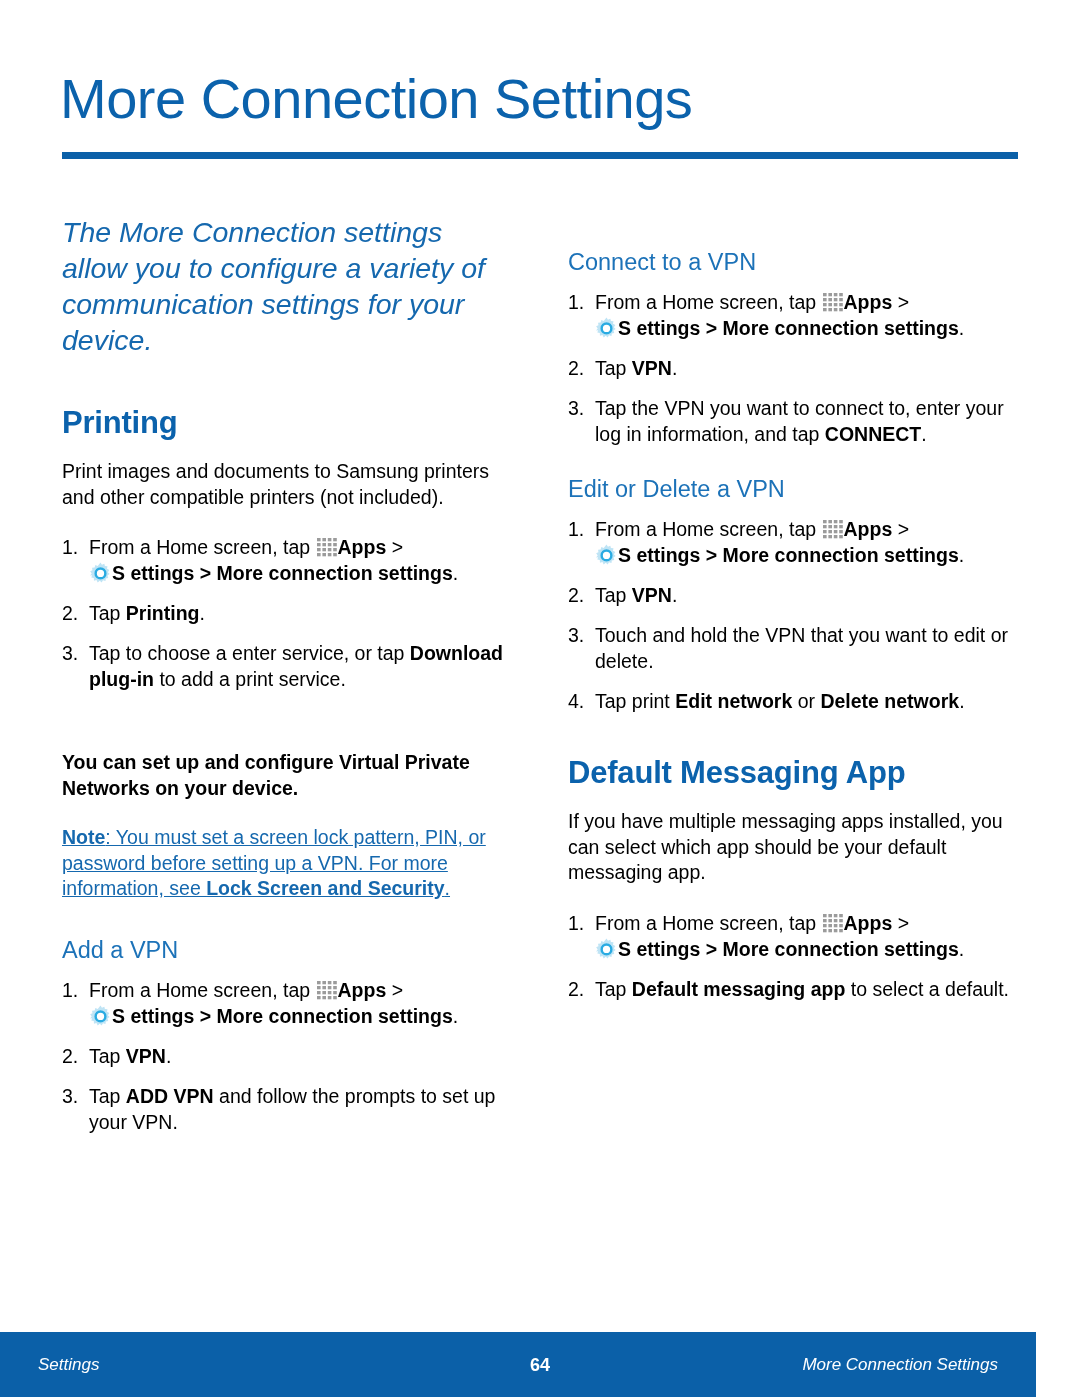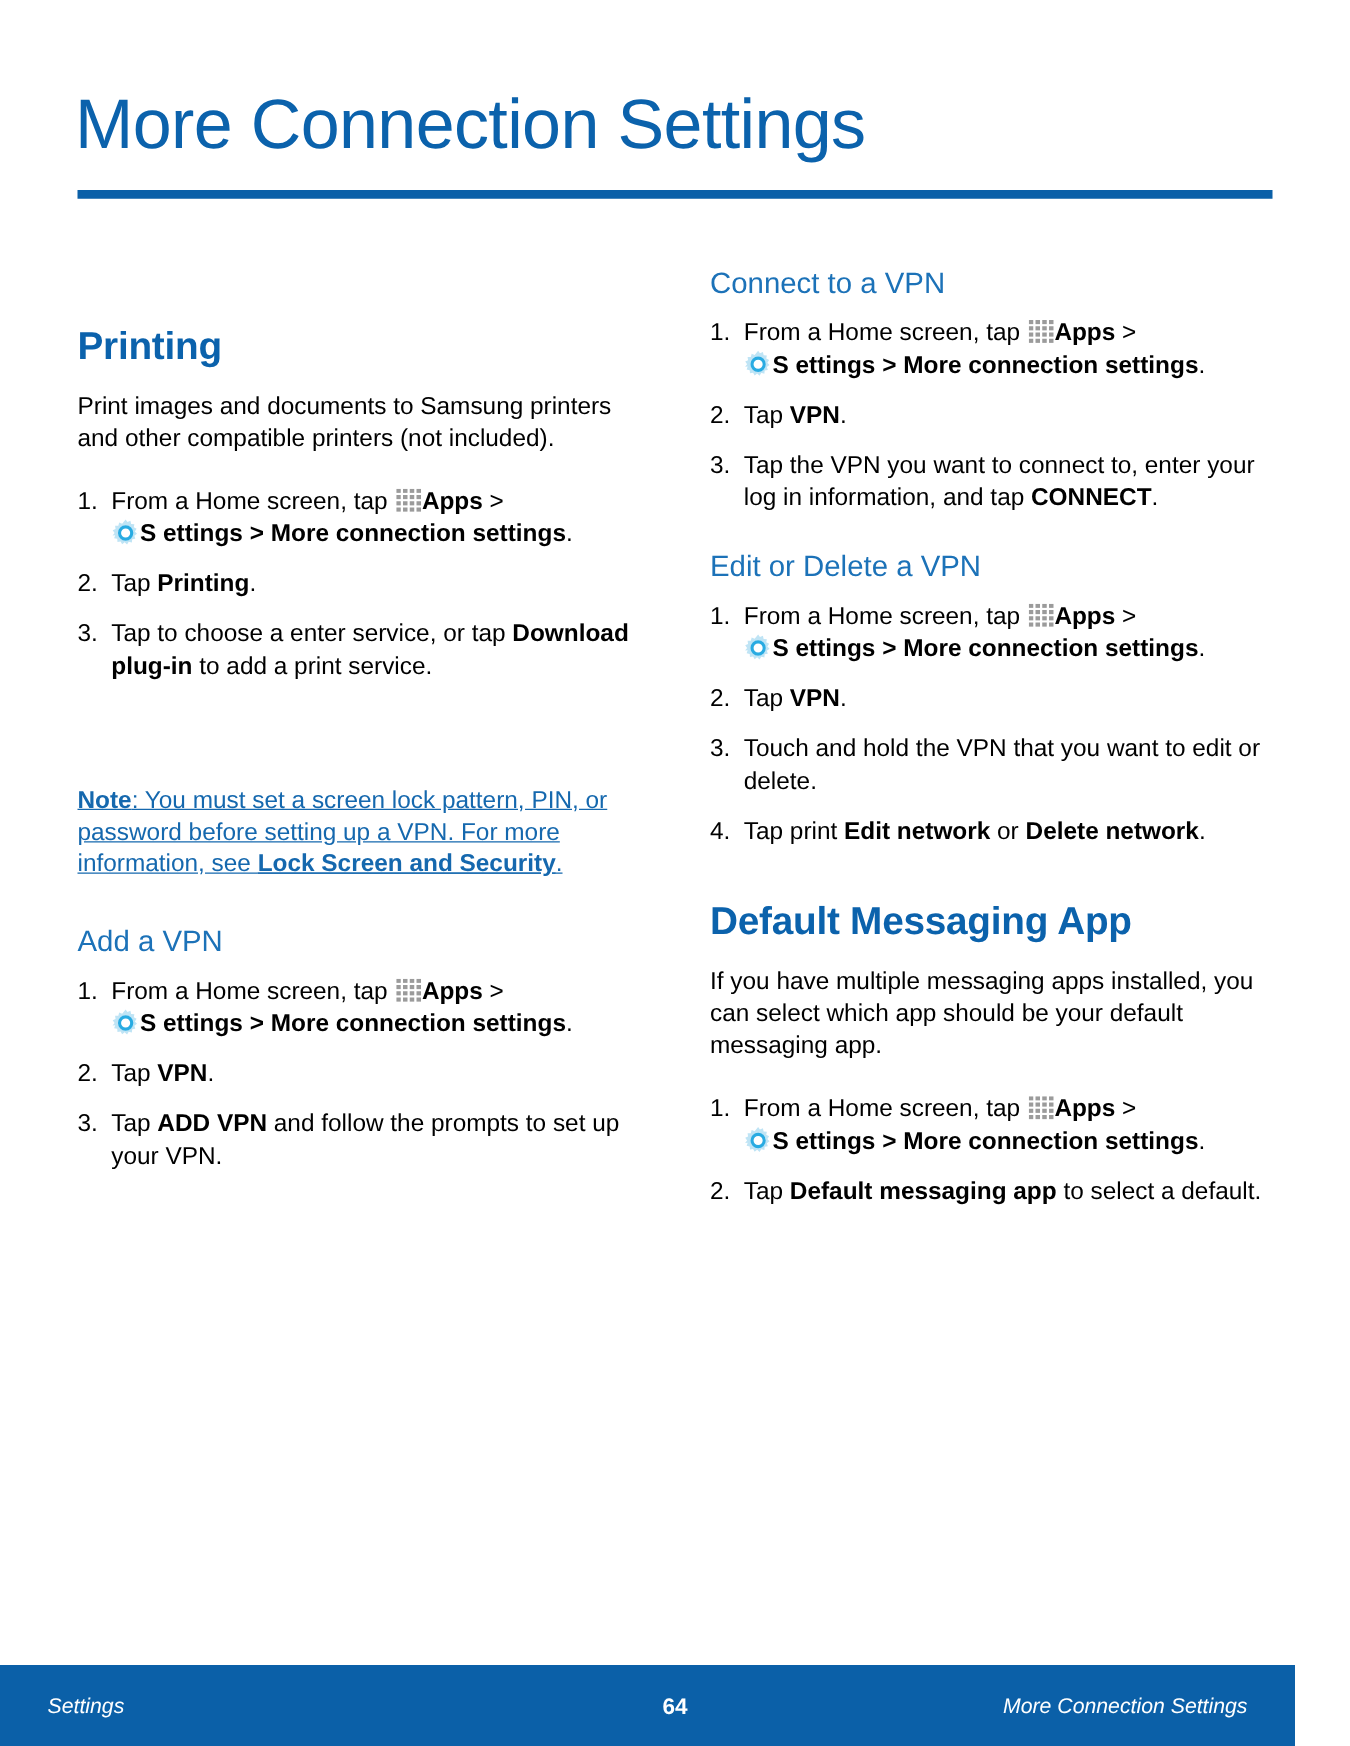--- a/index.html
+++ b/index.html
@@ -36,21 +36,21 @@
     background: #0B60A8;
   }
 
   
   .column {
     position: absolute;
     top: 212px;
     width: 455px;
   }
   #col-left  { left: 62px; }
-  #col-right { left: 568px; }
+  #col-right { left: 568px; margin-top: 36px; }
 
   
   .intro {
     font-style: italic;
     font-size: 28.5px;
     line-height: 36px;
     color: #1568AE;
     font-weight: 400;
     margin: 0 0 0 0;
     padding-top: 2px;
@@ -173,20 +173,21 @@
   #foot-right  { right: 38px; }
 </style>
 </head>
 <body>
 
 <div id="page-title">More Connection Settings</div>
 <div id="title-rule"></div>
 
 <div class="column" id="col-left">
 
+  <p class="intro">The More Connection settings allow you to configure a variety of communication settings for your device.</p>
 
   <div class="gap-46"></div>
 
   <h2 class="sect">Printing</h2>
   <div class="gap-18"></div>
   <p class="body">Print images and documents to Samsung printers and other compatible printers (not included).</p>
   <div class="gap-24"></div>
 
   <ol class="steps">
     <li>
@@ -221,20 +222,21 @@
       <span class="num">2.</span><span>Tap </span><b>Printing</b><span>.</span>
     </li>
     <li>
       <span class="num">3.</span><span>Tap to choose a enter service, or tap </span><b>Download plug-in</b><span> to add a print service.</span>
     </li>
   </ol>
 
   <div class="gap-40"></div>
 
   <div class="gap-18"></div>
+  <p class="body bold">You can set up and configure Virtual Private Networks on your device.</p>
   <div class="gap-24"></div>
   <p class="note"><b>Note</b><span>: You must set a screen lock pattern, PIN, or password before setting up a VPN. For more information, see </span><span class="lnk">Lock Screen and Security</span><span>.</span></p>
 
   <div class="gap-34"></div>
 
   <h3 class="sub">Add a VPN</h3>
   <div class="gap-12"></div>
 
   <ol class="steps">
     <li>

